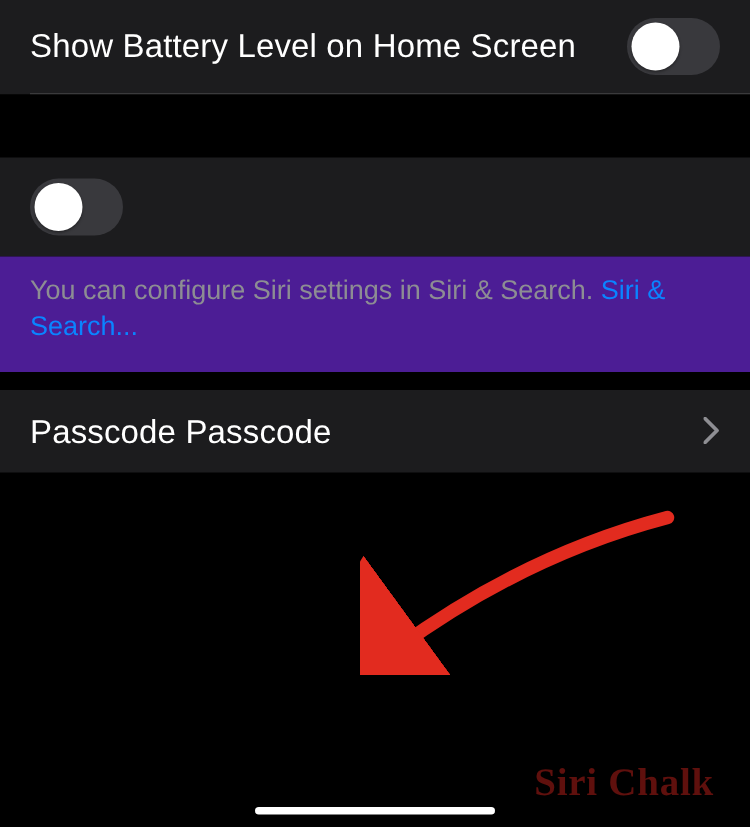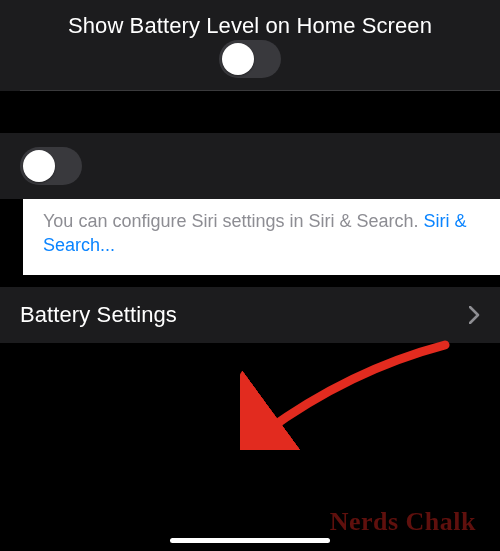--- a/index.html
+++ b/index.html
@@ -22,21 +22,21 @@
     }
     .divider { height: 1px; background: #3a3a3c; margin-left: 20px; }
     .label {
       color: #fff;
       font-size: 22px;
       font-weight: 400;
       line-height: 1.25;
       flex: 1;
       letter-spacing: 0.1px;
     }
-    .two-line { padding-top: 12px; padding-bottom: 12px; flex-direction: column; }
+    .two-line { padding-top: 12px; padding-bottom: 12px; }
     .switch {
       position: relative;
       width: 62px;
       height: 38px;
       border-radius: 19px;
       flex-shrink: 0;
     }
     .switch .knob {
       position: absolute;
       top: 3px;
@@ -52,22 +52,21 @@
     .switch.on  .knob { right: 3px; }
 
     .gap { height: 42px; background: #000; }
     .gap-sm { height: 12px; background: #000; }
 
     .footer-text {
       padding: 10px 20px 18px 20px;
       color: #8d8d93;
       font-size: 18px;
       line-height: 1.35;
-      background: #ffffff;
-      margin-left: 23px;
+      background: #4c1d95;
     }
     .footer-text .link { color: #0a84ff; }
 
     .chevron {
       flex-shrink: 0;
       margin-left: 10px;
     }
     .chevron svg { display: block; }
 
     .watermark {
@@ -121,32 +120,32 @@
   </div>
 </div>
 <div class="footer-text">
   <span>You can configure Siri settings in Siri &amp; Search. </span><span class="link">Siri &amp; Search...</span>
 </div>
 
 <div class="gap-sm"></div>
 
 <div class="group">
   <div class="row">
-    <span class="label">Battery Settings</span>
+    <span class="label">Passcode Passcode</span>
     <span class="chevron">
       <svg width="11" height="18" viewBox="0 0 11 18">
           <path d="M1 1 L9 9 L1 17" stroke="#8e8e93" stroke-width="2.5" fill="none" stroke-linecap="round" stroke-linejoin="round"></path>
         </svg>
     </span>
   </div>
 </div>
 
 <svg class="arrow-overlay" width="220" height="110" viewBox="0 0 220 110">
   <defs>
     <marker id="ah" markerWidth="18" markerHeight="14" refX="2" refY="7" orient="auto">
       <polygon points="0,0 18,7 0,14" fill="#e22b1f"></polygon>
     </marker>
   </defs>
   <path d="M205 5 Q 110 30 25 92" stroke="#e22b1f" stroke-width="9" fill="none" marker-end="url(#ah)" stroke-linecap="round"></path>
 </svg>
 
-<div class="watermark">Nerds Chalk</div>
+<div class="watermark">Siri Chalk</div>
 <div class="home-indicator"></div>
 
 </body></html>

